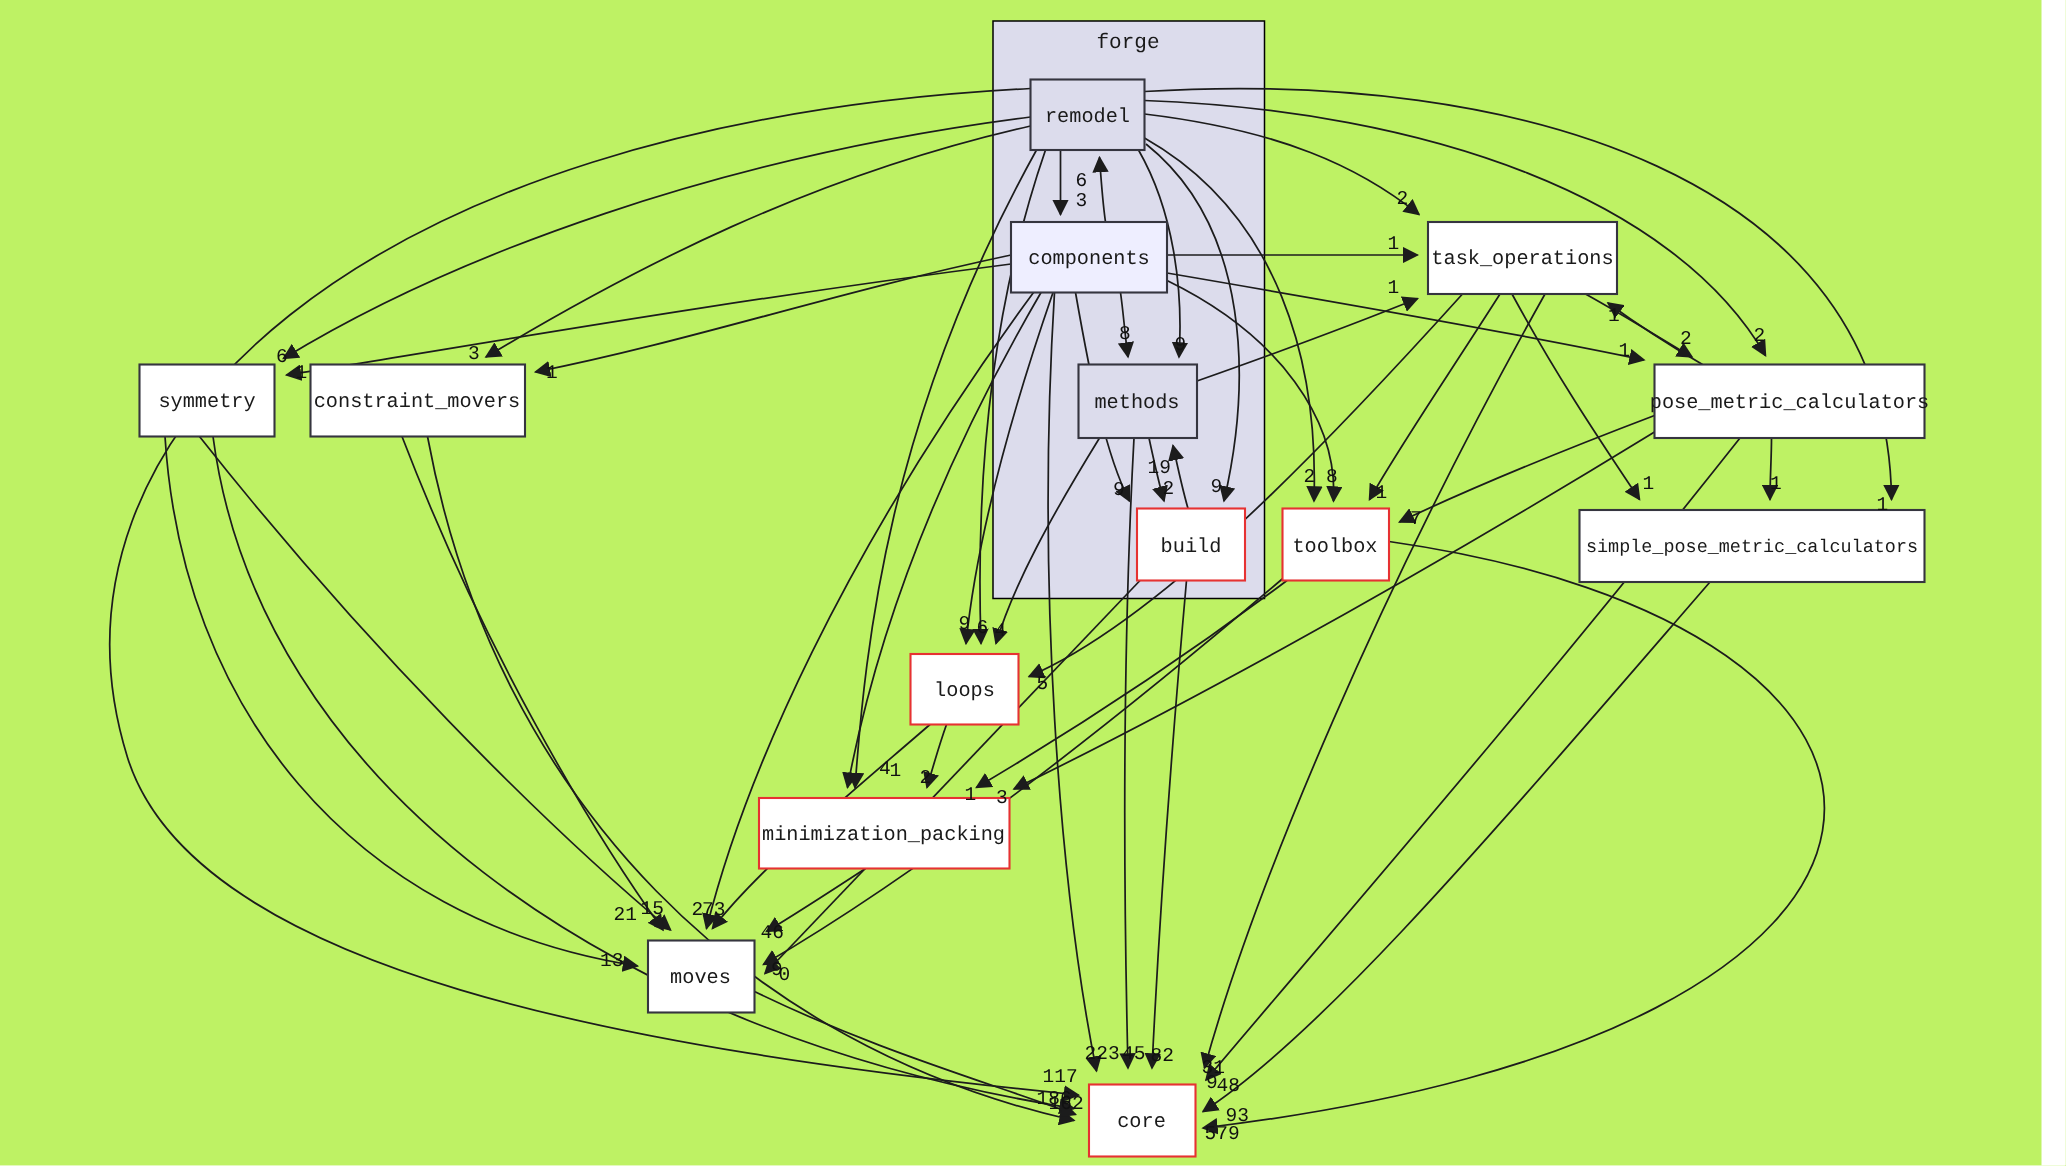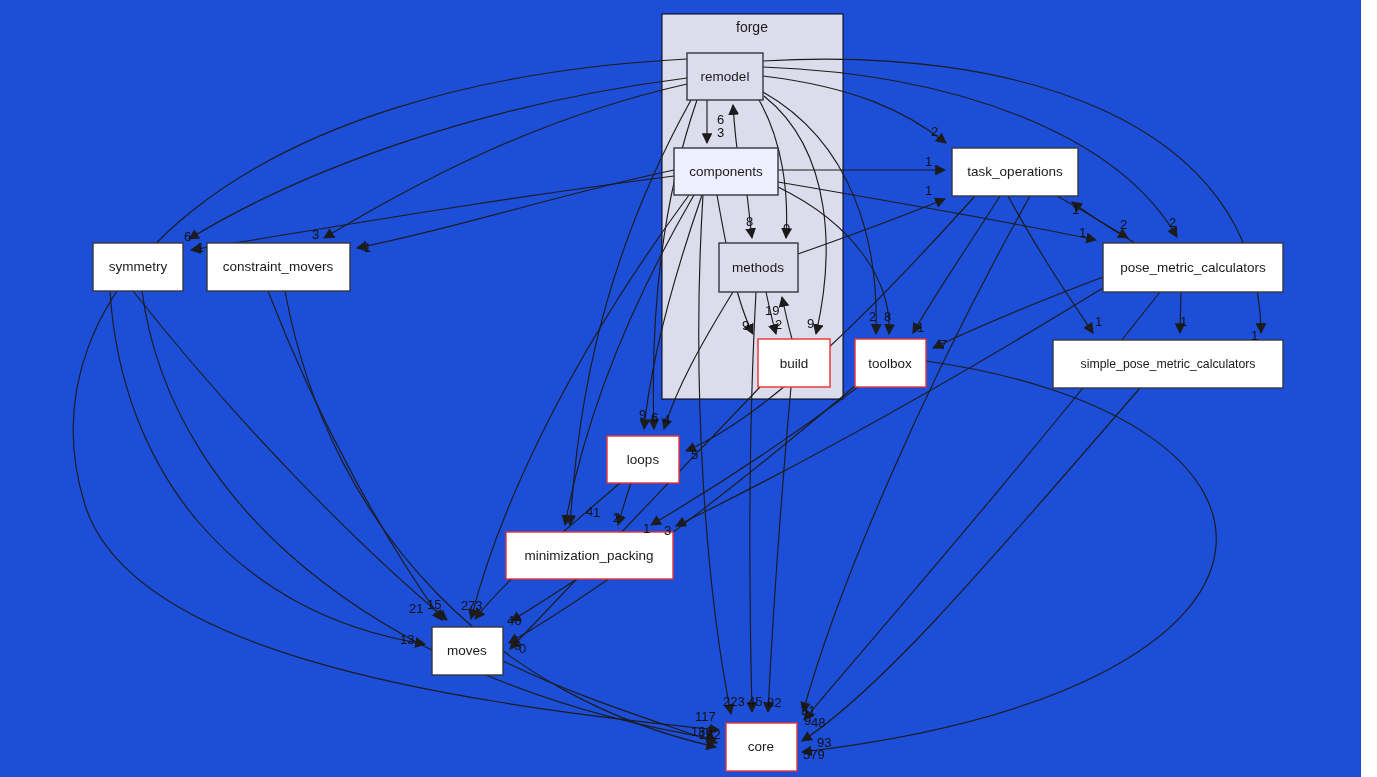--- a/index.html
+++ b/index.html
@@ -4,22 +4,22 @@
 <style>
   :root{
     --cluster-fill:#dcdcec;
     --node-fill:#eeeeff;
     --white:#ffffff;
     --red:#e63232;
     --dark:#35353f;
     --edge:#1c1c1c;
   }
   html,body{margin:0;padding:0;background:#fff;}
-  #canvas{position:relative;width:1361px;height:777px;background:#1d4ed8;
-          font-family:Liberation Sans, sans-serif;}
+  #canvas{position:relative;width:1361px;height:777px;background:#bef264;
+          font-family:Liberation Mono, monospace;}
   svg{display:block;}
   .edge{fill:none;stroke:var(--edge);stroke-width:1.15px;}
   .cluster{fill:var(--cluster-fill);stroke:#000;stroke-width:1px;}
   .node-rect{stroke-width:1.4px;}
   .fill-cluster{fill:var(--cluster-fill);stroke:var(--dark);}
   .fill-light{fill:var(--node-fill);stroke:var(--dark);}
   .fill-white-dark{fill:var(--white);stroke:var(--dark);}
   .fill-white-red{fill:var(--white);stroke:var(--red);}
   .node-label{font-size:13.5px;fill:#1a1a1a;text-anchor:middle;}
   .node-label.small{font-size:12.3px;}

